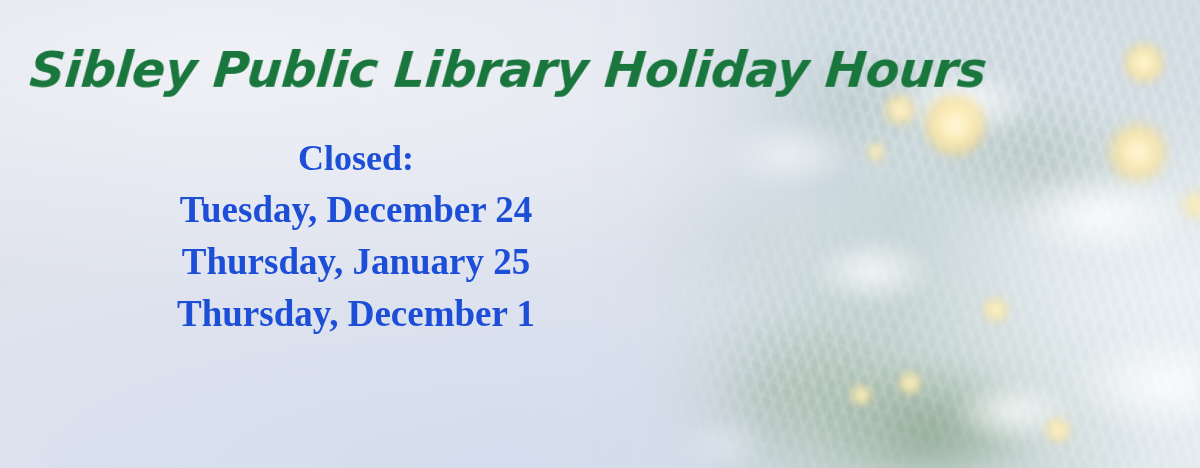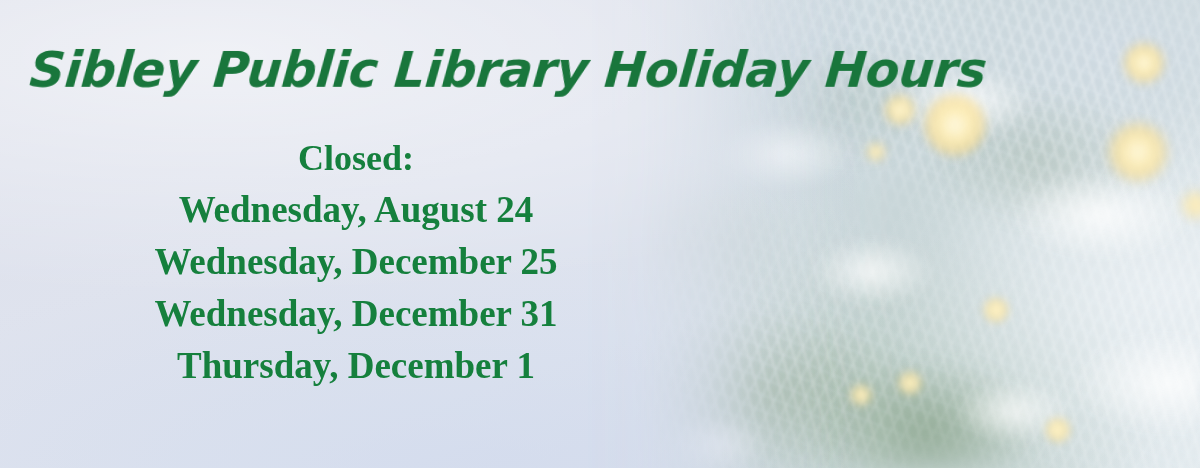--- a/index.html
+++ b/index.html
@@ -171,21 +171,21 @@
     width: 712px;
     text-align: center;
   }
 
   .hours-line {
     margin: 0;
     font-family: "Liberation Serif", serif;
     font-weight: 700;
     font-size: 37px;
     line-height: 52px;
-    color: #15803d;
+    color: #1d4ed8;
     white-space: nowrap;
   }
   .hours-line.lead {
     font-size: 36px;
   }
 </style>
 </head>
 <body>
 
 <div class="banner">
@@ -211,19 +211,18 @@
       <div class="light" style="width: 20px; height: 20px; left: 851px; top: 385px; filter: blur(4px);"></div>
       <div class="light" style="width: 24px; height: 24px; left: 1046px; top: 418px; filter: blur(4px);"></div>
       <div class="light" style="width: 18px; height: 18px; left: 867px; top: 143px; filter: blur(5px);"></div>
       <div class="light" style="width: 26px; height: 26px; left: 1183px; top: 192px; filter: blur(6px);"></div>
     </div>
 
   <h1 class="title">Sibley Public Library Holiday Hours</h1>
 
   <div class="hours-block">
     <p class="hours-line lead">Closed:</p>
-    <p class="hours-line">Wednesday, August 24</p>
-    <p class="hours-line">Wednesday, December 25</p>
-    <p class="hours-line">Wednesday, December 31</p>
+    <p class="hours-line">Tuesday, December 24</p>
+    <p class="hours-line">Thursday, January 25</p>
     <p class="hours-line">Thursday, December 1</p>
   </div>
 
 </div>
 
 </body></html>

